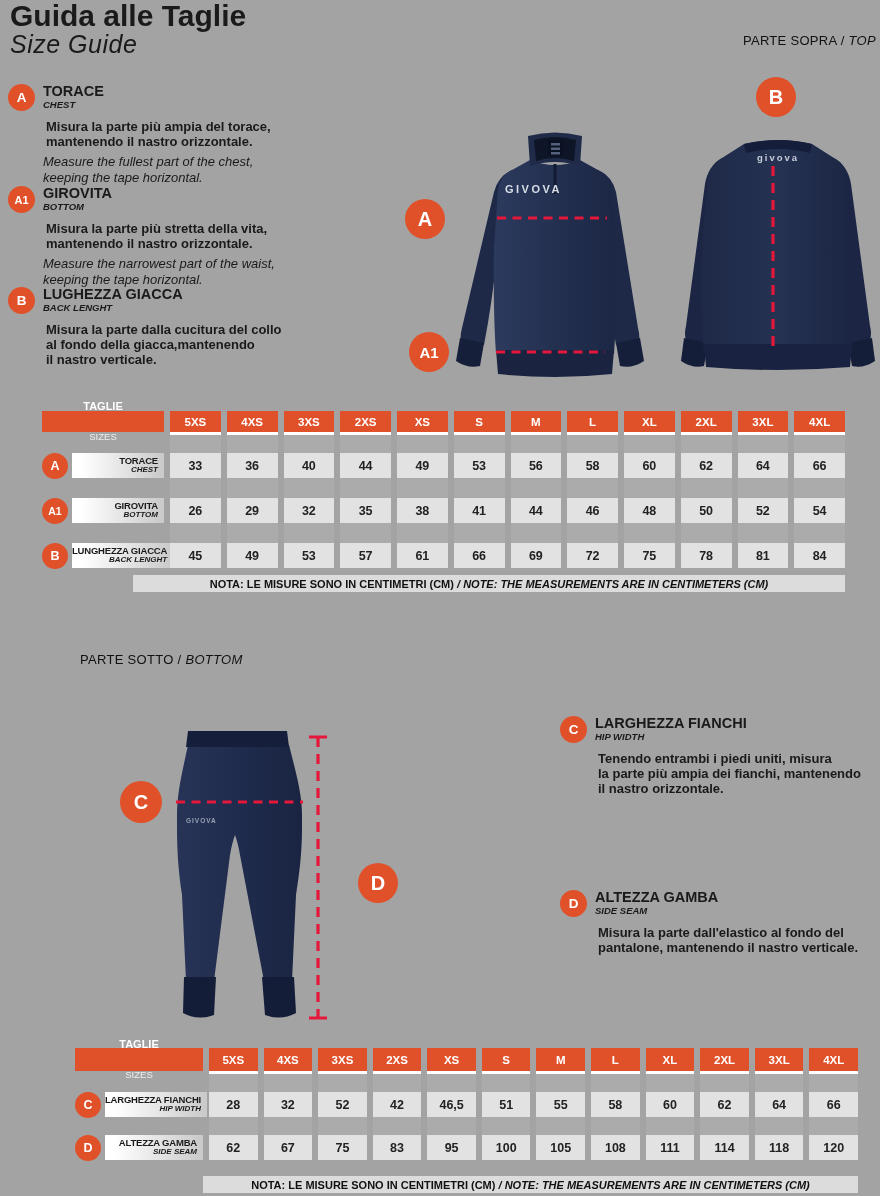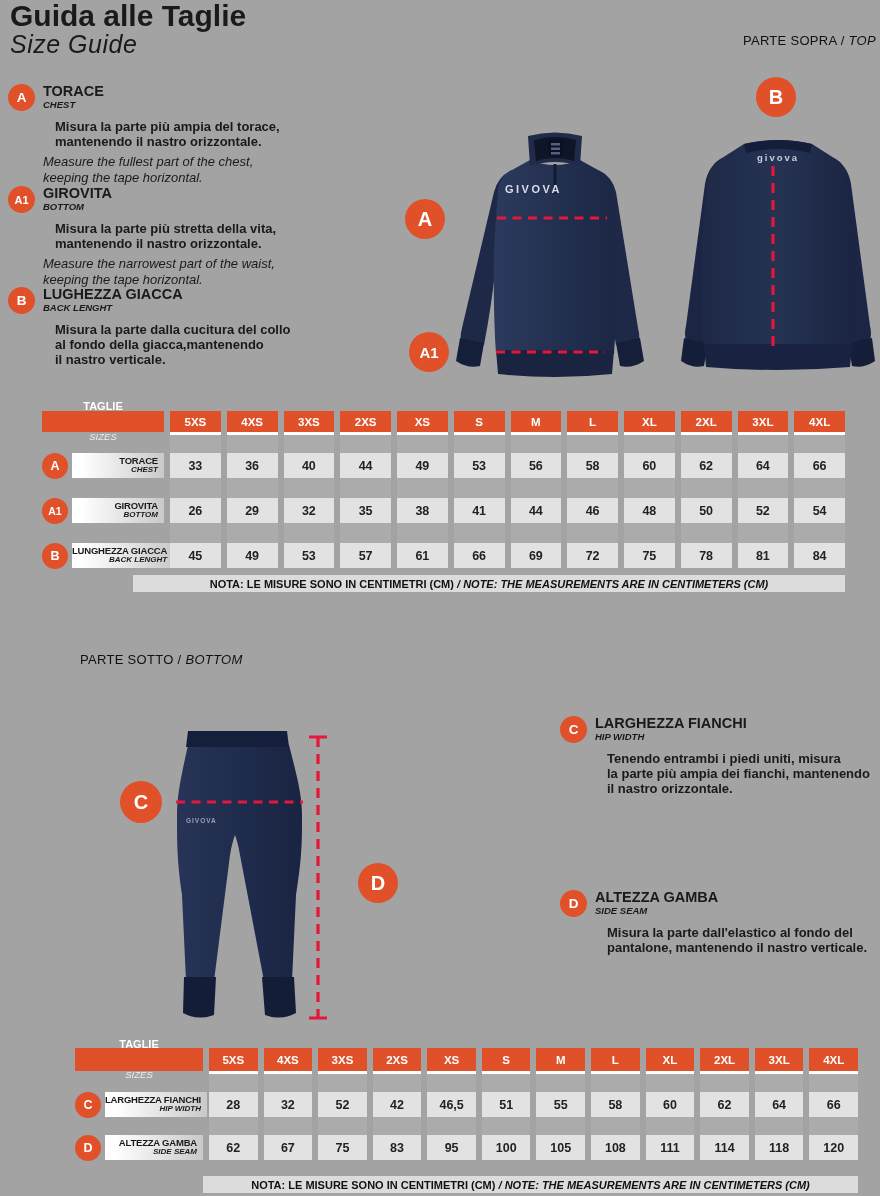--- a/index.html
+++ b/index.html
@@ -17,21 +17,21 @@
   .measure{position:absolute;display:flex;align-items:flex-start;}
   .badge{border-radius:50%;background:#e0512a;color:#fff;font-weight:bold;
          display:flex;align-items:center;justify-content:center;}
   .badge-sm{width:27px;height:27px;font-size:13.5px;flex:0 0 27px;}
   .badge-sm.small-text{font-size:11px;}
   .badge-lg{position:absolute;width:40px;height:40px;font-size:20px;z-index:3;}
   .badge-lg.small-text{font-size:15px;}
   .m-body{margin-left:8px;}
   .m-name{margin:0;font-size:14.5px;line-height:15px;font-weight:bold;}
   .m-name-en{font-size:9.5px;line-height:11px;font-weight:bold;font-style:italic;}
-  .m-it{margin:9px 12px 0;font-size:13px;line-height:15px;font-weight:bold;white-space:pre;}
+  .m-it{margin:9px 3px 0;font-size:13px;line-height:15px;font-weight:bold;white-space:pre;}
   .m-enq{margin:5px 0 0;font-size:13px;line-height:15.5px;font-style:italic;white-space:pre;}
 
   
   .garment{position:absolute;}
   .garment text{font-family:"Liberation Sans","DejaVu Sans",sans-serif;}
   .logo-f{font-size:11px;font-weight:bold;letter-spacing:2.5px;fill:#d9dee8;}
   .logo-b{font-size:9.5px;font-weight:bold;letter-spacing:2px;fill:#c7cdda;}
   .logo-p{font-size:6.5px;font-weight:bold;letter-spacing:1px;fill:#97a0b4;}
   .dash{stroke:#e5173a;stroke-width:3.2;stroke-dasharray:9 6.5;fill:none;}
   .dash-v{stroke-dasharray:10 7;}
@@ -42,21 +42,21 @@
   #table-top{left:42px;top:411px;width:803px;
              grid-template-columns:122px repeat(12,1fr);
              grid-template-rows:21px 21px 25px 20px 25px 20px 25px;}
   #table-bottom{left:75px;top:1048px;width:783px;
              grid-template-columns:128px repeat(12,1fr);
              grid-template-rows:23px 21px 25px 18px 25px;}
   .th{background:#e0512a;color:#fff;display:flex;align-items:center;justify-content:center;gap:20px;}
   .th-size{font-weight:bold;font-size:11.5px;}
   .th-label{flex-direction:column;line-height:1.05;}
   .th-it{font-weight:bold;font-size:11px;}
-  .th-en{font-style:italic;font-size:9.5px;color:rgba(255,255,255,.82);}
+  .th-en{font-size:9.5px;color:rgba(255,255,255,.82);}
   .spacer{background:#ababab;}
   .spacer-first{border-top:3px solid #fff;box-sizing:border-box;}
   .lbl-empty{background:transparent;}
   .row-label{display:flex;align-items:center;height:100%;}
   .badge-tb{width:26px;height:26px;font-size:12.5px;flex:0 0 26px;}
   .badge-tb.small-text{font-size:10.5px;}
   .strip{flex:1;height:100%;margin-left:4px;background:linear-gradient(to right,#ffffff 10%,#c9c9c9 100%);
          display:flex;flex-direction:column;justify-content:center;align-items:flex-end;
          padding-right:6px;box-sizing:border-box;line-height:1.1;}
   .strip-it{font-weight:bold;font-size:9.5px;letter-spacing:-.2px;white-space:nowrap;}

